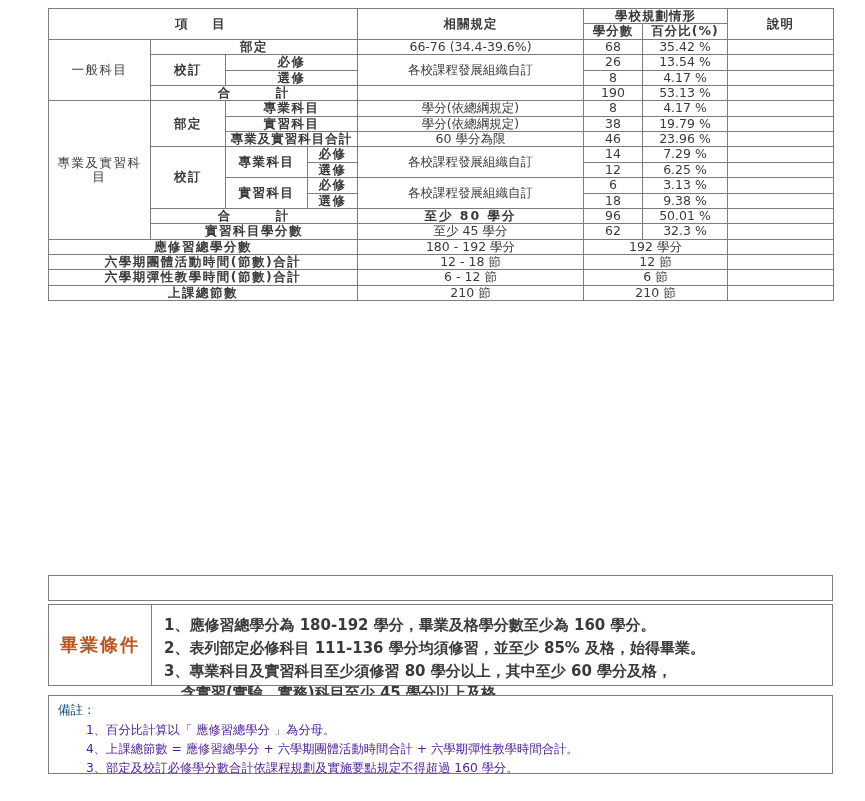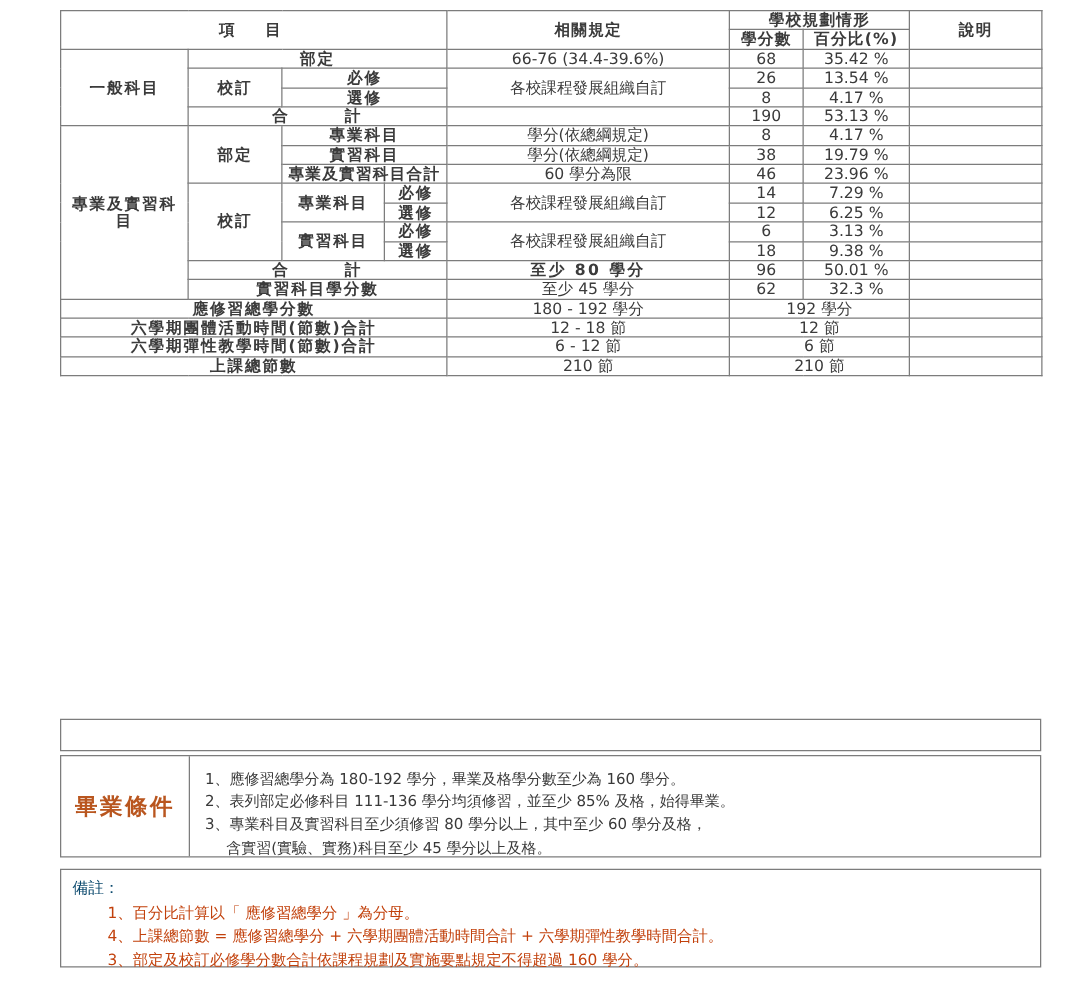--- a/index.html
+++ b/index.html
@@ -18,21 +18,21 @@
     line-height:1.15;
     text-align:center;
     vertical-align:middle;
     color:#3b3b3b;
     background:#fff;
   }
   
   #main-table{position:absolute;left:48px;top:8px;width:785px;}
 
   .hdr{font-weight:bold;letter-spacing:1px;color:#2e2e2e;font-size:13px;}
-  .vlabel{font-weight:bold;letter-spacing:1.5px;font-size:13px;color:#2e2e2e;}
+  .vlabel{font-weight:normal;letter-spacing:1.5px;font-size:13px;color:#2e2e2e;}
   .sublabel{font-weight:bold;letter-spacing:1.5px;font-size:12.5px;color:#2e2e2e;}
   .num{text-align:right;padding-right:6px;font-size:13px;color:#333;font-weight:normal;margin-top:42px;}
   .pct{text-align:right;padding-right:8px;font-size:13px;color:#333;}
   .reg{font-size:12.5px;color:#4a4a4a;}
   .orange{color:#b9561f;font-weight:bold;letter-spacing:2px;margin-top:8px;}
   .orange-l{color:#b9561f;font-weight:bold;letter-spacing:1px;}
   .wide{letter-spacing:6px;}
   .blank{background:#fff;}
 
   
@@ -46,31 +46,31 @@
     position:absolute;left:48px;top:604px;width:785px;height:82px;
     border:1px solid #7c7c7c;box-sizing:border-box;background:#fff;
     display:flex;align-items:stretch;
   }
   #grad-label-cell{
     width:102px;flex:0 0 102px;border-right:1px solid #7c7c7c;
     display:flex;align-items:center;justify-content:center;
   }
   #grad-label-cell .t{color:#b9561f;font-weight:bold;letter-spacing:2px;font-size:18px;}
   #grad-list{flex:1;padding:9px 0 0 12px;}
-  .gline{font-size:12px;line-height:1.52;color:#3a3a3a;white-space:nowrap;}
+  .gline{font-size:15px;line-height:1.52;color:#3a3a3a;white-space:nowrap;font-weight:bold;}
   .gline.indent{padding-left:17px;}
 
   
   #remark-box{
     position:absolute;left:48px;top:695px;width:785px;height:79px;
     border:1px solid #7c7c7c;box-sizing:border-box;background:#fff;
     padding:6px 0 0 9px;
   }
   #remark-title{font-size:12.5px;color:#0c4a6e;margin-bottom:2px;}
-  .rline{font-size:12.3px;line-height:1.55;color:#c2410c;padding-left:28px;white-space:nowrap;}
+  .rline{font-size:12.3px;line-height:1.55;color:#4c1d95;padding-left:28px;white-space:nowrap;}
 </style>
 </head>
 <body>
 
 <div class="page">
 
   <table class="grid" id="main-table">
     <colgroup>
       <col style="width:102px">
         <col style="width:75px">

